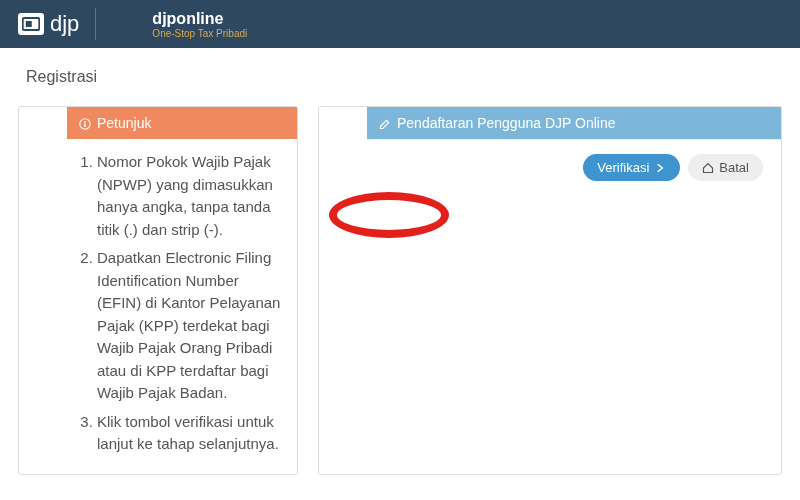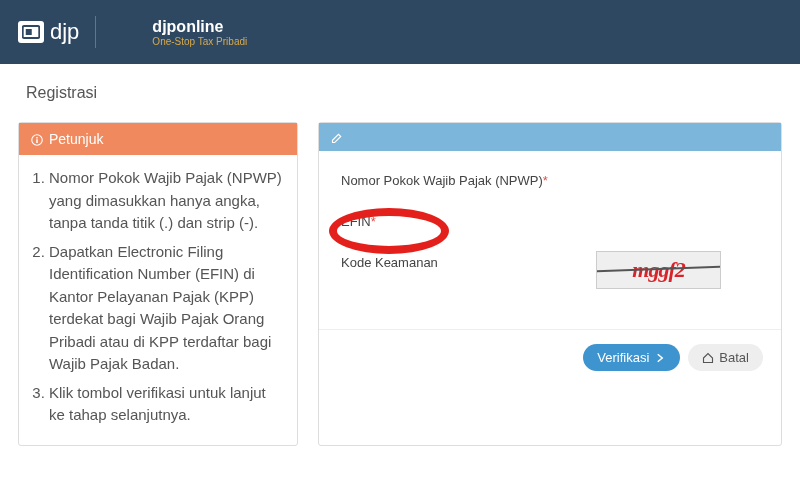--- a/index.html
+++ b/index.html
@@ -1,29 +1,29 @@
 <!DOCTYPE html>
 <html><head>
 <meta charset="utf-8">
 <style>
   * { box-sizing: border-box; margin: 0; padding: 0; }
   body { font-family: Arial, Helvetica, sans-serif; background: #fff; width: 800px; height: 500px; overflow: hidden; }
-  .header { background: #2f4862; height: 64px; display: flex; align-items: center; padding: 0 18px; gap: 16px; }
+  .header { background: #2f4862; height: 48px; display: flex; align-items: center; padding: 0 18px; gap: 16px; }
   .logo-box { display: flex; align-items: center; gap: 6px; }
   .logo-icon { width: 26px; height: 22px; background: #fff; border-radius: 3px; display: flex; align-items: center; justify-content: center; }
   .logo-icon svg { width: 18px; height: 14px; }
   .logo-text { color: #fff; font-size: 22px; font-weight: 400; }
   .vline { width: 1px; height: 32px; background: rgba(255,255,255,0.25); }
   .brand { display: flex; flex-direction: column; margin-left: 40px; }
   .brand-title { color: #fff; font-size: 16px; font-weight: 600; }
   .brand-sub { color: #d8a94a; font-size: 10px; }
   .page { padding: 20px 18px; }
   .page-title { font-size: 16px; color: #555; font-weight: 400; margin-bottom: 20px; margin-left: 8px; }
   .cols { display: flex; gap: 20px; }
-  .panel { border: 1px solid #ddd; border-radius: 3px; background: #fff; }
+  .panel { border: 1px solid #ddd; border-radius: 3px; background: #fff; padding-left: 48px; }
   .panel-left { width: 280px; }
   .panel-right { flex: 1; position: relative; }
   .panel-h { color: #fff; padding: 8px 12px; font-size: 14px; display: flex; align-items: center; gap: 6px; }
   .panel-h.orange { background: #f0895d; }
   .panel-h.blue { background: #7db6db; }
   .panel-body { padding: 12px 14px; font-size: 15px; color: #555; line-height: 1.5; }
   .panel-body ol { padding-left: 16px; }
   .panel-body li { margin-bottom: 6px; }
   .form-body { padding: 18px 22px; font-size: 13px; color: #444; }
   .field-row { display: flex; margin-bottom: 22px; align-items: flex-start; }
@@ -83,38 +83,21 @@
       </div>
     </div>
 
     <div class="panel panel-right">
       <div class="panel-h blue">
         <span class="ico">
           <svg viewBox="0 0 16 16">
               <path d="M2 11 L10 3 L13 6 L5 14 L2 14 Z" fill="none" stroke="#fff" stroke-width="1.5"></path>
             </svg>
         </span>
-      </div>
-      <div class="form-body">
-        <div class="field-row">
-          <div class="field-label">
-            <span>Nomor Pokok Wajib Pajak (NPWP)</span><span class="req">*</span>
-          </div>
-        </div>
-        <div class="field-row">
-          <div class="field-label">
-            <span>EFIN</span><span class="req">*</span>
-          </div>
-        </div>
-        <div class="field-row">
-          <div class="field-label">
-            <span>Kode Keamanan</span>
-          </div>
-          <div class="captcha">mggf2</div>
-        </div>
+        <span>Pendaftaran Pengguna DJP Online</span>
       </div>
       <div class="footer">
         <button class="btn btn-primary">
           <span>Verifikasi</span>
           <span class="ico">
             <svg viewBox="0 0 16 16">
                 <path d="M5 3 L11 8 L5 13" fill="none" stroke="#fff" stroke-width="2"></path>
               </svg>
           </span>
         </button>

